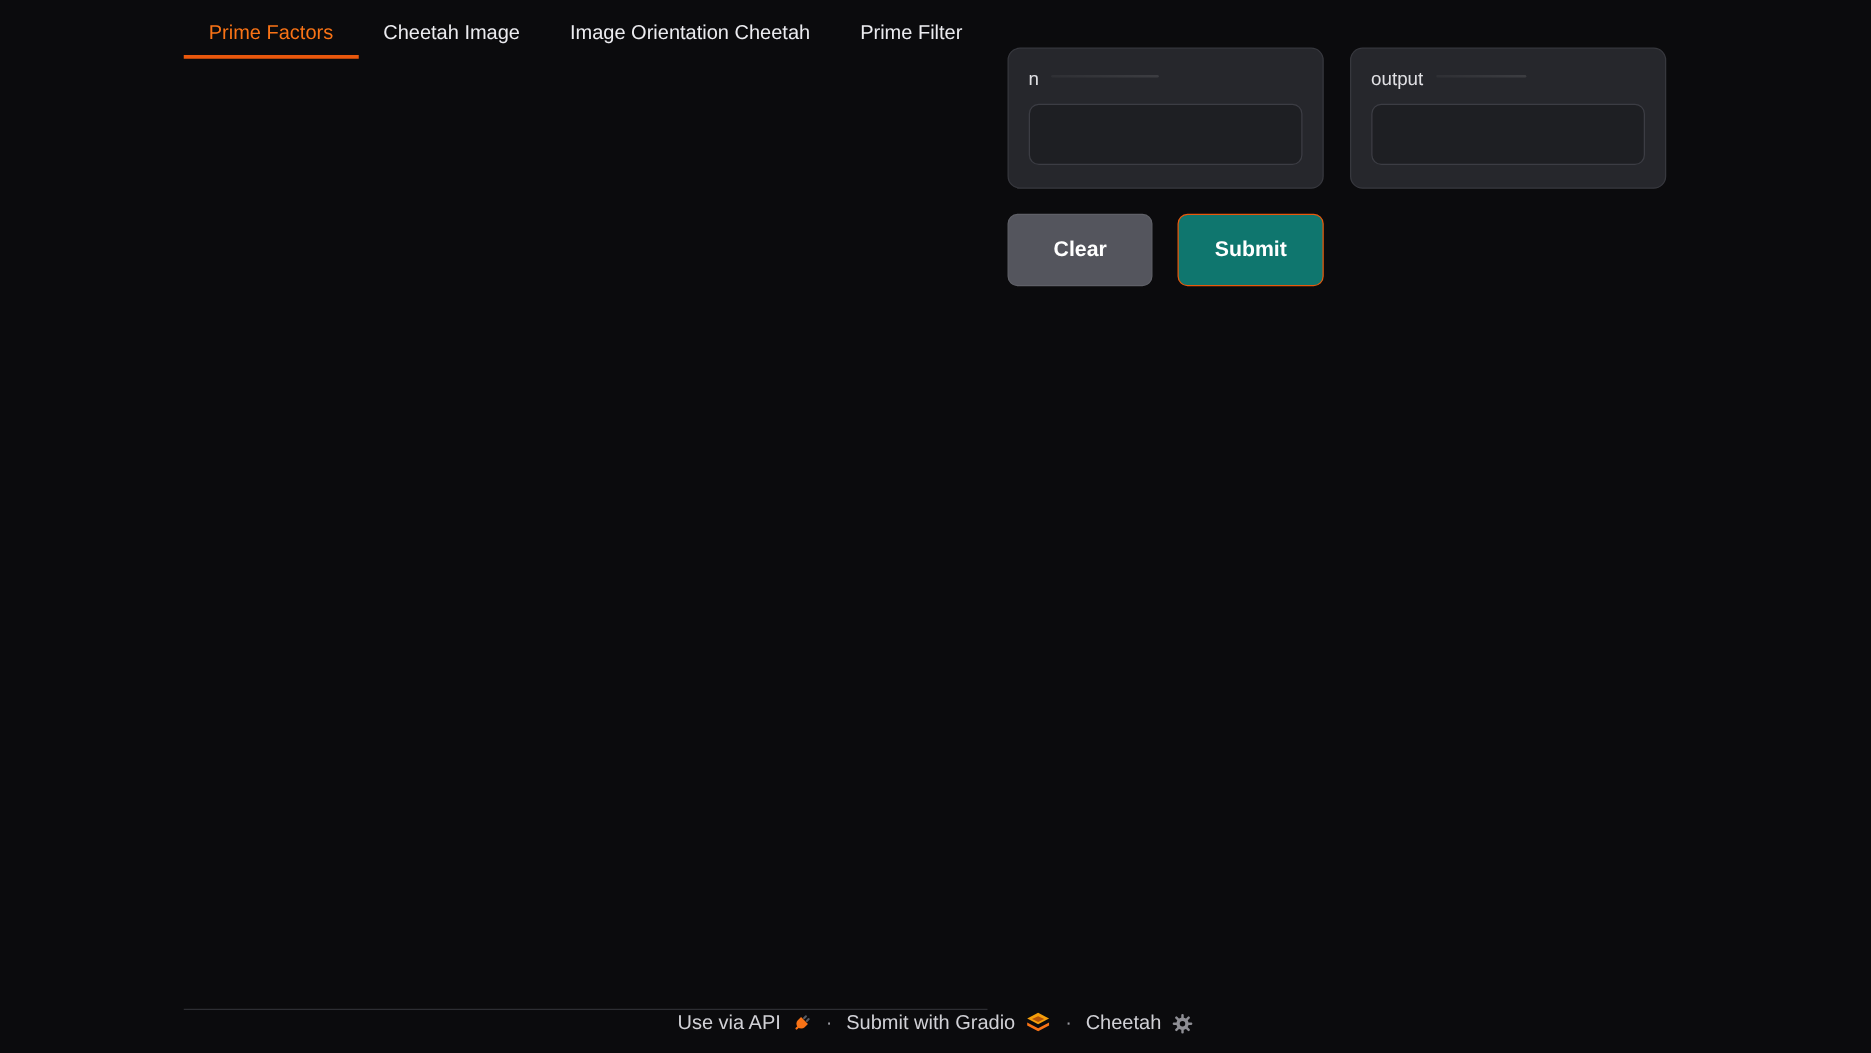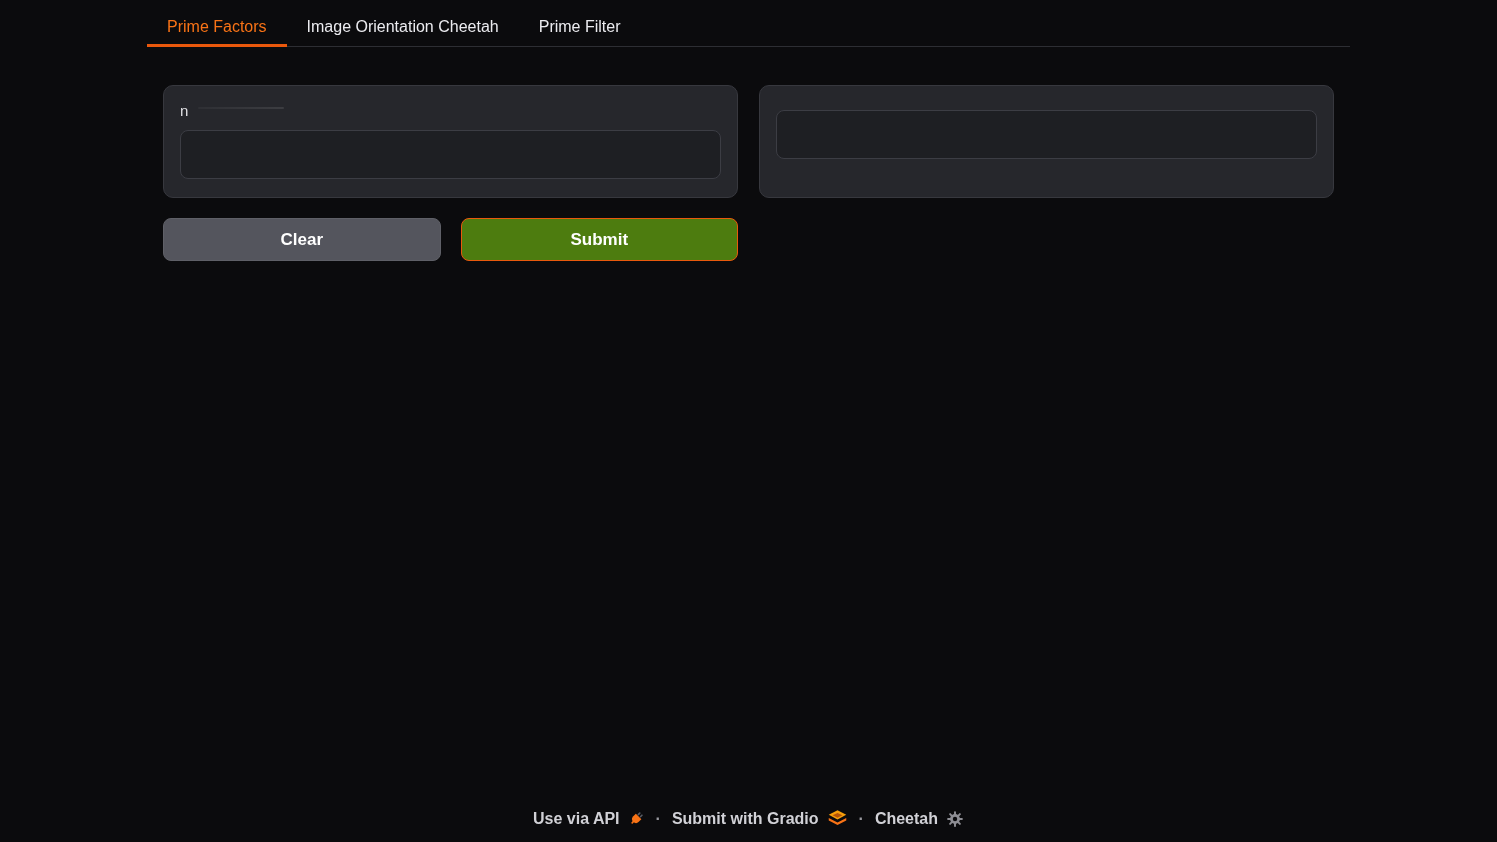--- a/index.html
+++ b/index.html
@@ -7,21 +7,21 @@
   body {
     width: 1497px; height: 842px;
     background: #0b0b0d;
     font-family: "Liberation Sans", sans-serif;
     overflow: hidden;
     display: flex; flex-direction: column;
   }
   .container {
     width: 1203px; margin: 0 auto;
     flex: 1 1 auto;
-    display: flex; flex-direction: column;
+    display: flex; 
   }
   
   .tabbar {
     display: flex;
     margin-top: 9px;
     border-bottom: 1px solid #2d2e33;
   }
   .tab {
     padding: 0 20px;
     height: 38px;
@@ -70,56 +70,56 @@
     border-radius: 8px;
     resize: none; outline: none;
     color: #e5e5ea;
     font-family: "Liberation Sans", sans-serif;
     font-size: 15px;
     padding: 8px 11px;
   }
   .btn-row { display: flex; gap: 20px; margin-top: 20px; }
   .btn {
     flex: 1 1 0;
-    height: 43px;
+    height: 58px;
     border-radius: 8px;
     border: 1px solid transparent;
     font-family: "Liberation Sans", sans-serif;
     font-weight: 700;
     font-size: 17px;
     color: #ffffff;
     cursor: pointer;
     text-align: center;
   }
   .btn.secondary { background: #54555d; border-color: #5f6067; }
-  .btn.primary { background: #4d7c0f; border-color: #e8590c; }
+  .btn.primary { background: #0f766e; border-color: #e8590c; }
   
   .footer {
     flex: 0 0 auto;
     display: flex; align-items: center; justify-content: center;
     gap: 11px;
     padding: 0 0 13px 0;
     font-size: 16px;
     color: #d1d1d6;
-    font-weight: bold;
   }
   .footer-link {
     display: flex; align-items: center; gap: 8px;
     cursor: pointer; color: #d1d1d6;
   }
   .sep { color: #9a9aa0; }
   .icon { display: inline-flex; align-items: center; }
 </style>
 </head>
 <body>
 
 <div class="container">
 
   <div class="tabbar">
     <div class="tab active">Prime Factors</div>
+    <div class="tab">Cheetah Image</div>
     <div class="tab">Image Orientation Cheetah</div>
     <div class="tab">Prime Filter</div>
   </div>
 
   <div class="main">
 
     <div class="col">
       <div class="panel">
         <div class="label-row">
           <span class="block-label">n</span>
@@ -128,20 +128,24 @@
         <textarea class="textbox" placeholder="" style=""></textarea>
       </div>
       <div class="btn-row">
         <button class="btn secondary">Clear</button>
         <button class="btn primary">Submit</button>
       </div>
     </div>
 
     <div class="col">
       <div class="panel">
+        <div class="label-row">
+          <span class="block-label">output</span>
+          <span class="label-ghost short"></span>
+        </div>
         <textarea class="textbox" readonly="" placeholder="" style=""></textarea>
       </div>
     </div>
 
   </div>
 
 </div>
 
 <div class="footer">
   <span class="footer-link">

